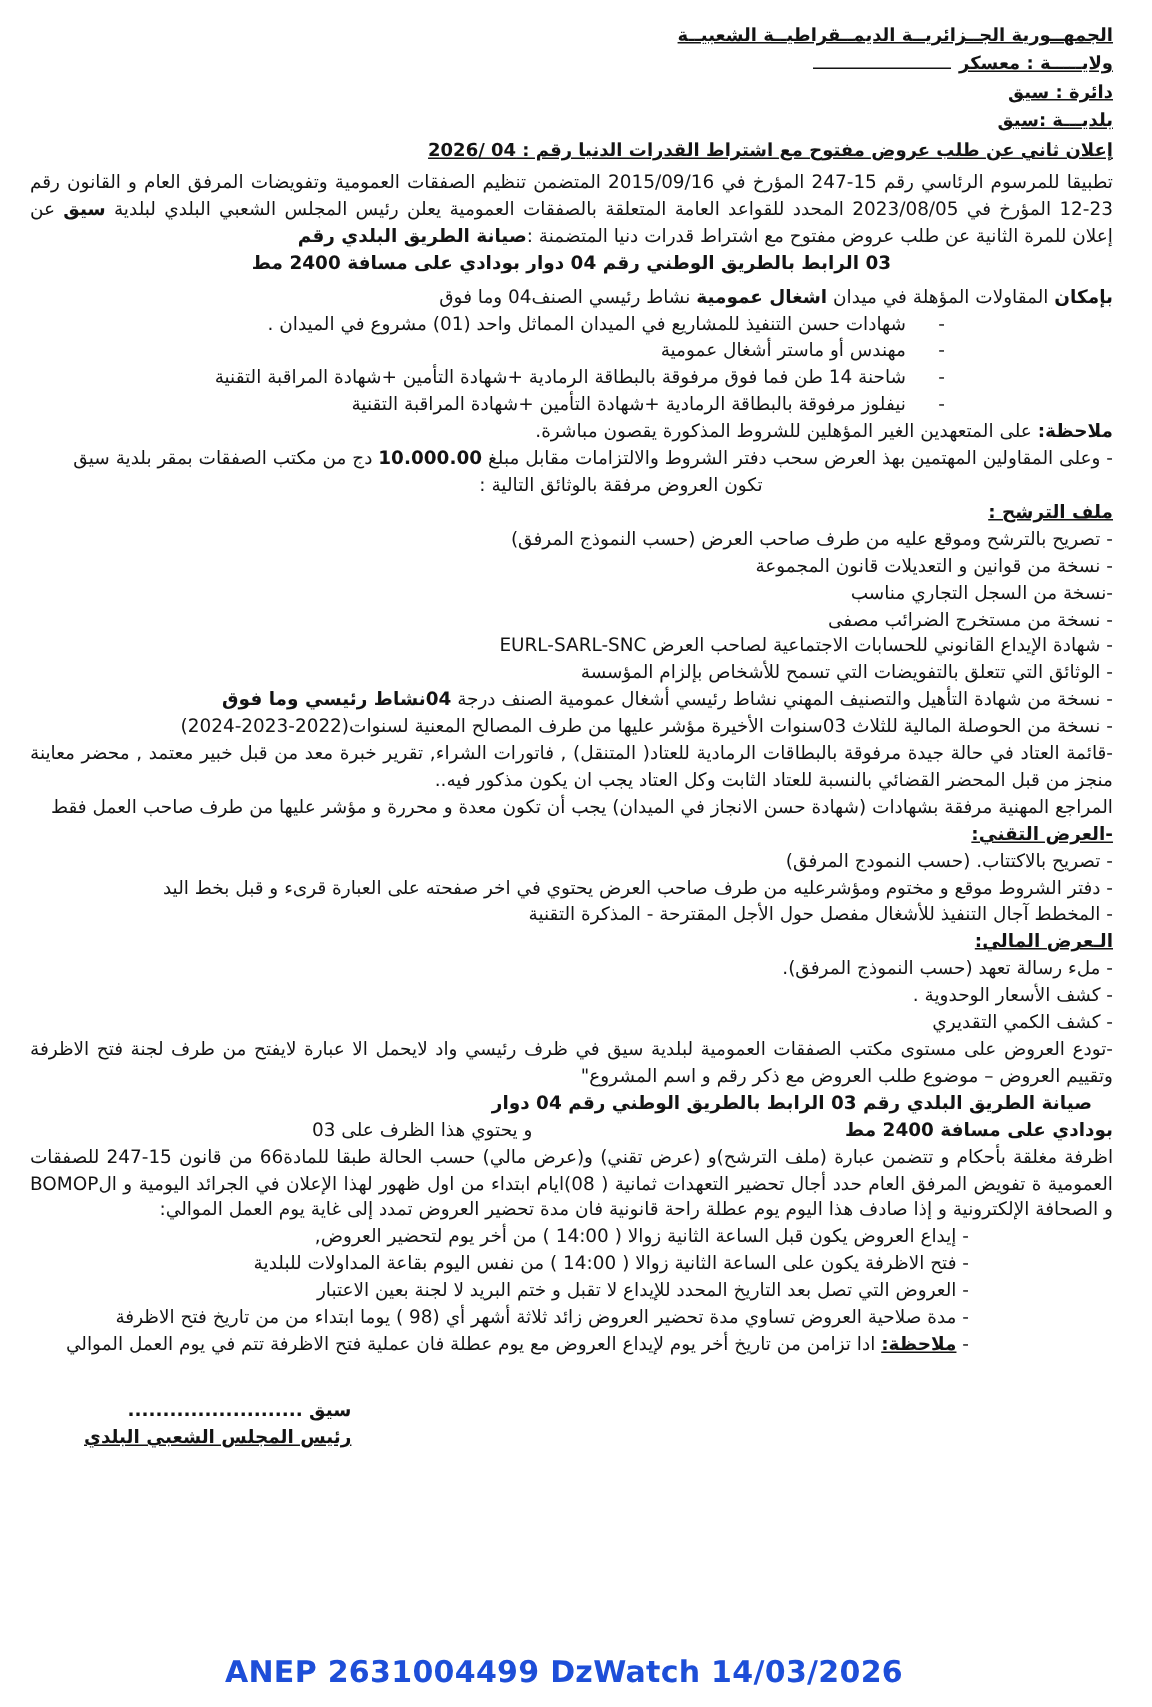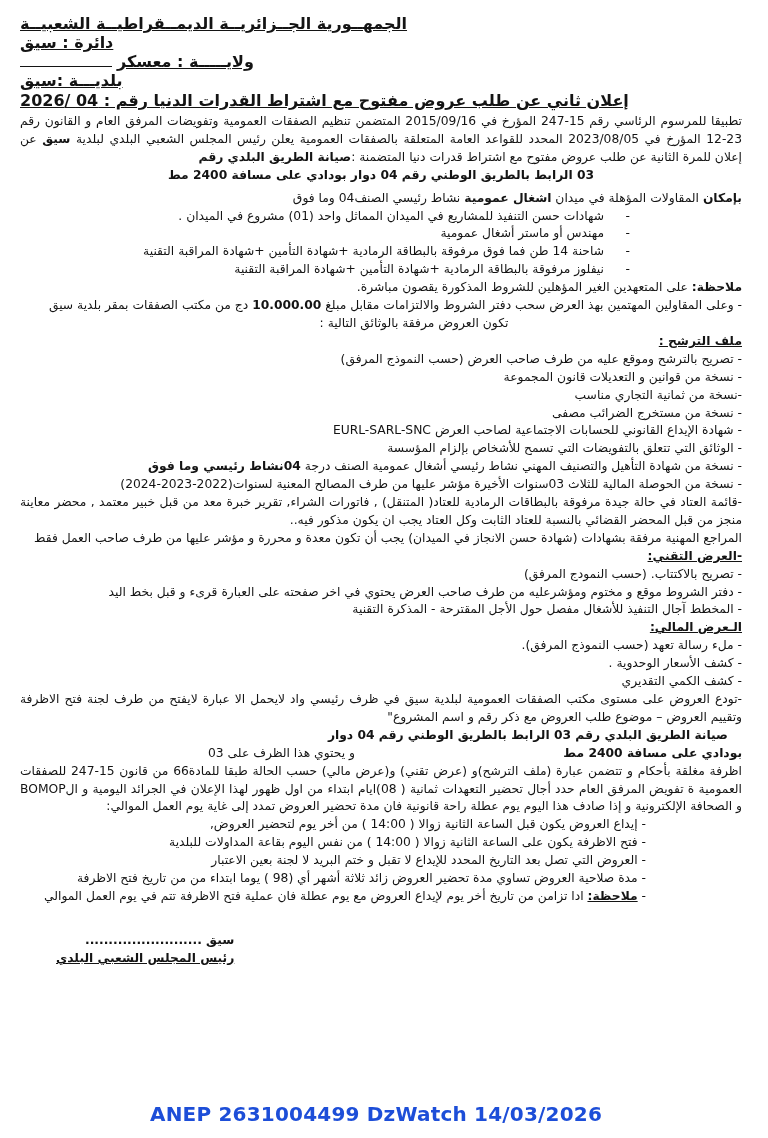--- a/index.html
+++ b/index.html
@@ -7,21 +7,21 @@
     width:768px;height:1138px;margin:0 auto;position:relative;
     background:#ffffff;overflow:hidden;color:#141414;
     font-family:"DejaVu Sans",sans-serif;
   }
   .doc{direction:rtl;padding:14px 26px 0 20px;font-size:12.3px;line-height:17.9px;}
   p{margin:0;}
   .b{font-weight:bold;}
   .u{text-decoration:underline;}
   .center{text-align:center;}
   .just{text-align:justify;}
-  .hdr{text-align:left;font-weight:bold;text-decoration:underline;font-size:16px;line-height:19px;}
+  .hdr{text-align:right;font-weight:bold;text-decoration:underline;font-size:12px;line-height:19px;}
   .title{margin-top:1px;}
   .hrule{display:inline-block;width:92px;border-bottom:1.6px solid #141414;height:0.85em;margin-right:5px;}
   .intro{margin-top:3px;}
   .proj-center{margin-bottom:5px;}
   .qlist{padding-right:112px;}
   .qitem{display:flex;}
   .qdash{width:26px;flex:none;}
   .qtext{flex:1 1 auto;}
   .docs-intro{text-align:center;padding-left:66px;}
   .sec-heading{font-weight:bold;text-decoration:underline;}
@@ -35,22 +35,22 @@
     font-weight:bold;font-size:20px;color:#1d4ed8;letter-spacing:0.2px;
   }
 </style>
 </head>
 <body>
 
 <div class="page">
   <div class="doc">
 
     <div class="hdr">الجمهــورية الجــزائريــة الديمــقراطيــة الشعبيــة</div>
+    <div class="hdr"><span>ولايـــــة : معسكر</span><span class="hrule"></span></div>
     <div class="hdr">دائرة : سيق</div>
-    <div class="hdr"><span>ولايـــــة : معسكر</span><span class="hrule"></span></div>
     <div class="hdr">بلديـــة :سيق</div>
     <div class="hdr title">إعلان ثاني عن طلب عروض مفتوح مع اشتراط القدرات الدنيا رقم :    04  /2026</div>
 
     <p class="just intro"><span>تطبيقا للمرسوم الرئاسي رقم 15-247 المؤرخ في 2015/09/16 المتضمن تنظيم الصفقات العمومية وتفويضات المرفق العام و القانون رقم 23-12 المؤرخ في 2023/08/05 المحدد للقواعد العامة المتعلقة بالصفقات العمومية يعلن رئيس المجلس الشعبي البلدي لبلدية </span><span class="b">سيق</span><span> عن إعلان للمرة الثانية عن طلب عروض مفتوح مع اشتراط قدرات دنيا المتضمنة  :</span><span class="b">صيانة الطريق البلدي رقم</span></p>
     <div class="center b proj-center">03 الرابط بالطريق الوطني رقم 04 دوار بودادي على مسافة 2400 مط</div>
 
     <div><span class="b">بإمكان</span><span> المقاولات المؤهلة في ميدان </span><span class="b">اشغال عمومية</span><span>  نشاط رئيسي الصنف04 وما فوق</span></div>
 
     <div class="qlist">
       <div class="qitem">
@@ -73,21 +73,21 @@
 
     <div><span class="b">ملاحظة:</span><span> على المتعهدين الغير المؤهلين للشروط المذكورة يقصون مباشرة.</span></div>
 
     <div class="just"><span>- وعلى المقاولين المهتمين بهذ العرض  سحب دفتر الشروط  والالتزامات مقابل مبلغ </span><span class="b">10.000.00</span><span> دج  من مكتب الصفقات بمقر بلدية سيق</span></div>
 
     <div class="docs-intro">تكون العروض مرفقة بالوثائق التالية :</div>
 
     <div class="sec-heading">ملف الترشح :</div>
     <div>- تصريح بالترشح  وموقع عليه من طرف صاحب العرض (حسب النموذج المرفق)</div>
     <div>- نسخة من قوانين و التعديلات قانون المجموعة</div>
-    <div>-نسخة من ثمانية التجاري مناسب</div>
+    <div>-نسخة من السجل التجاري مناسب</div>
     <div>- نسخة من مستخرج الضرائب مصفى</div>
     <div>- شهادة الإيداع القانوني للحسابات الاجتماعية لصاحب العرض EURL-SARL-SNC</div>
     <div>- الوثائق التي تتعلق بالتفويضات التي تسمح للأشخاص بإلزام المؤسسة</div>
     <div><span>- نسخة من شهادة التأهيل والتصنيف المهني نشاط رئيسي أشغال عمومية  الصنف درجة </span><span class="b">04نشاط رئيسي وما فوق</span></div>
     <div class="just">- نسخة من الحوصلة المالية للثلاث 03سنوات الأخيرة مؤشر عليها من طرف المصالح المعنية لسنوات(2022-2023-2024)</div>
     <div class="just">-قائمة العتاد   في حالة جيدة مرفوقة بالبطاقات الرمادية للعتاد( المتنقل) , فاتورات الشراء, تقرير خبرة معد من قبل خبير معتمد , محضر معاينة منجز من قبل المحضر القضائي بالنسبة  للعتاد الثابت  وكل العتاد يجب ان يكون مذكور فيه..</div>
     <div class="just">المراجع المهنية مرفقة بشهادات (شهادة حسن الانجاز في الميدان) يجب أن تكون معدة و محررة و مؤشر عليها من طرف صاحب العمل فقط</div>
 
     <div class="sec-heading">-العرض التقني:</div>
     <div>- تصريح بالاكتتاب. (حسب النمودج المرفق)</div>

